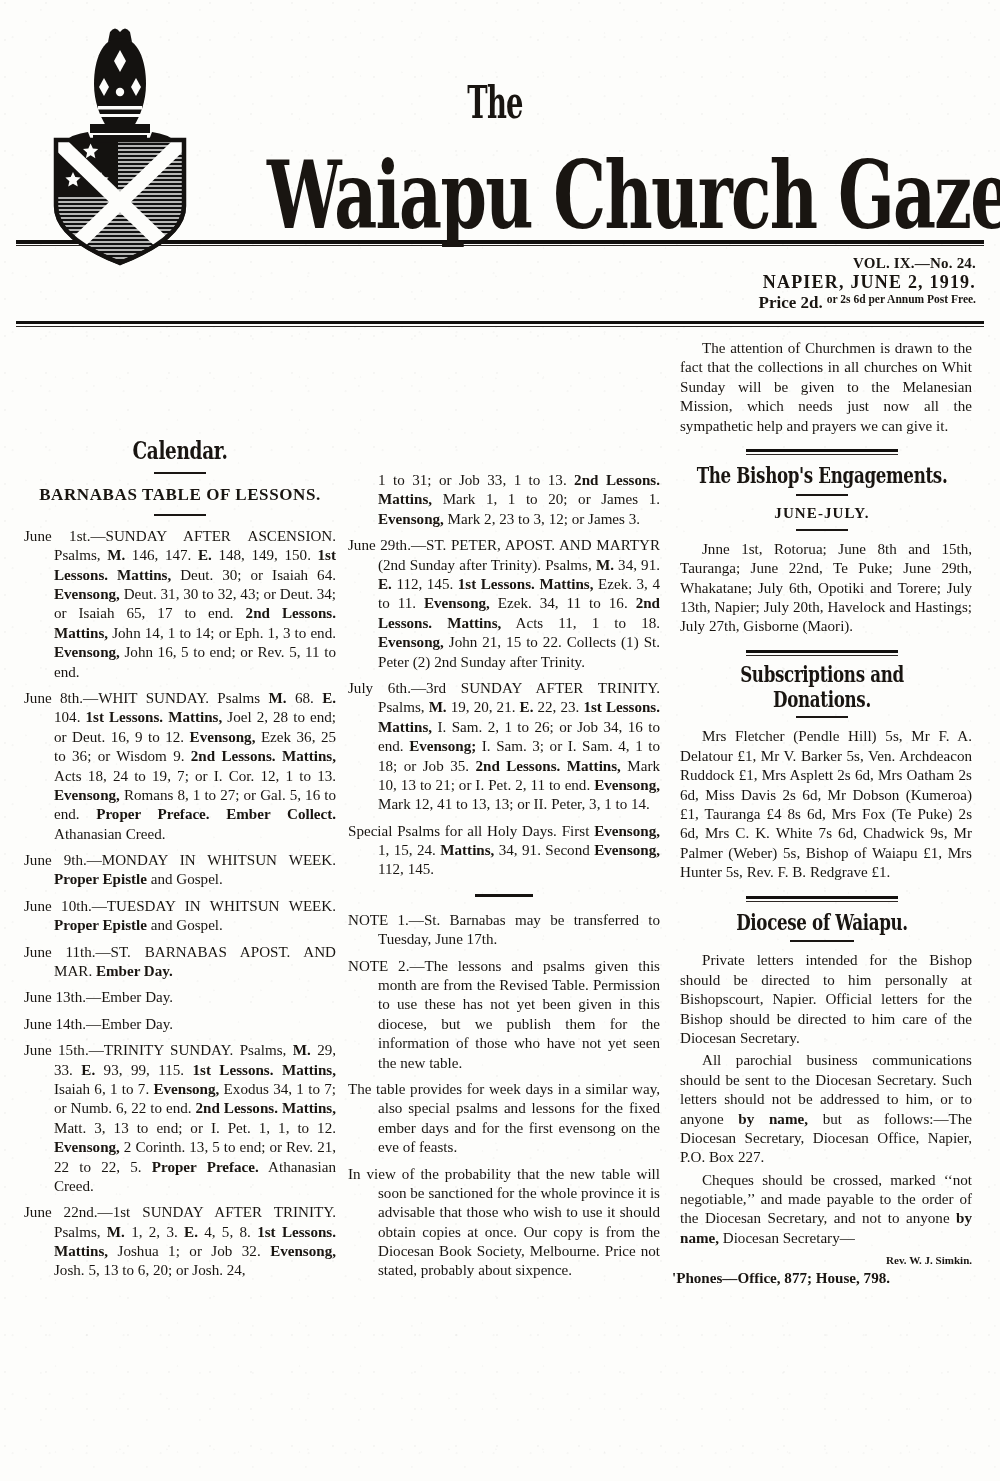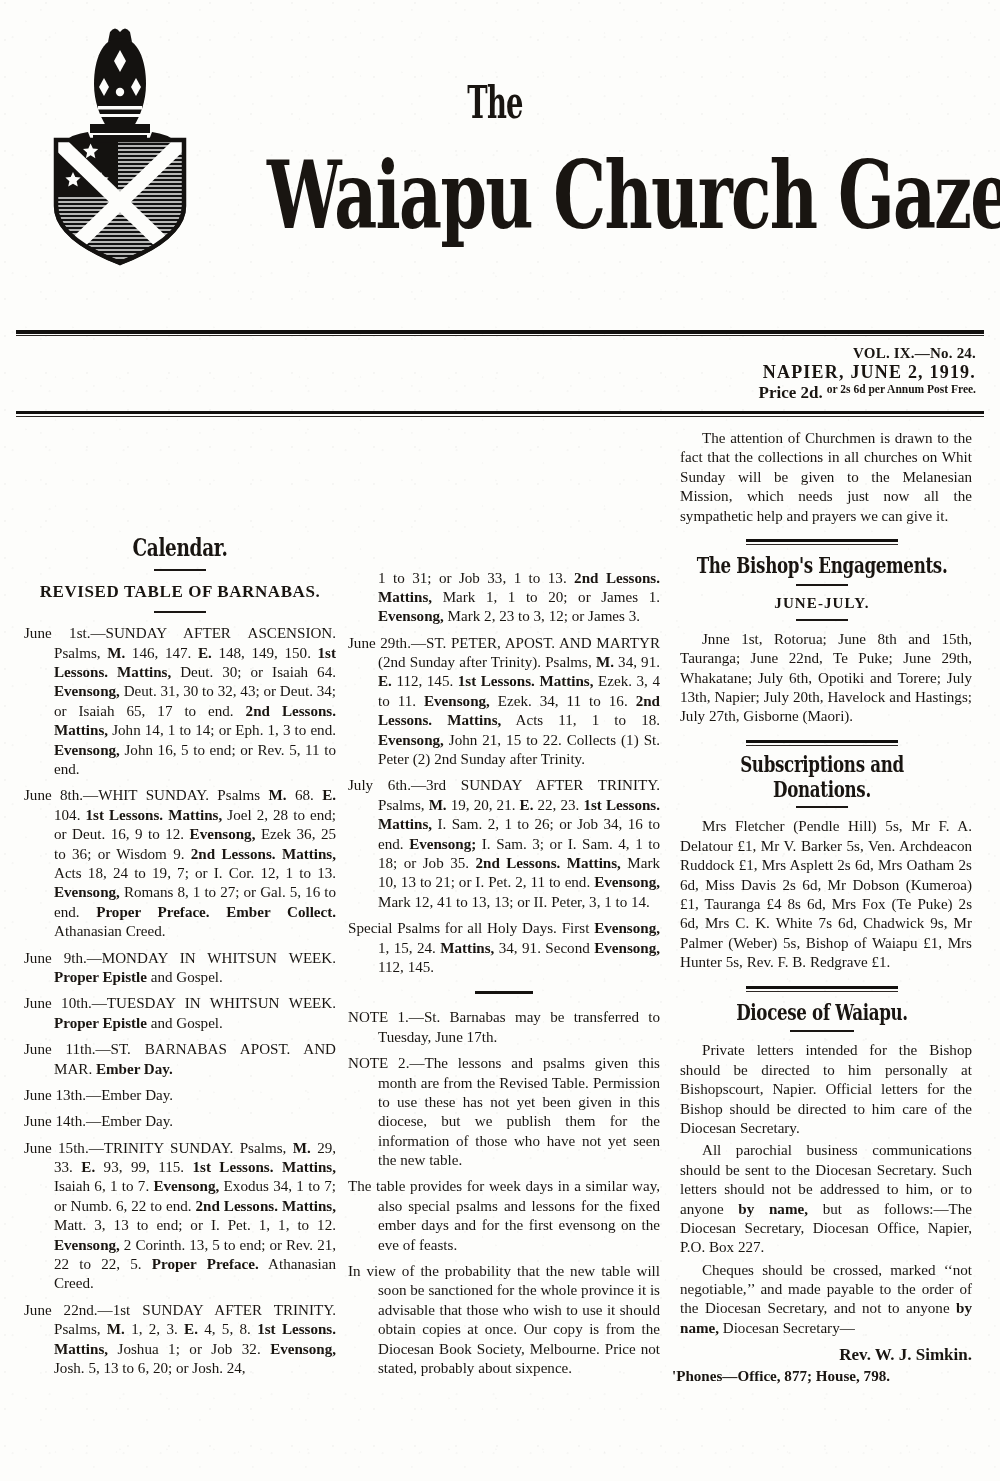--- a/index.html
+++ b/index.html
@@ -28,21 +28,21 @@
       radial-gradient(circle at 55% 42%, rgba(0,0,0,0.022) 0 0.6px, transparent 1.3px),
       #fdfdfb;
     background-size: 41px 37px, 53px 47px, 37px 59px, 61px 43px, 47px 51px, 100% 100%;
     padding: 0 16px;
     box-sizing: border-box;
   }
 
   
   .masthead {
     position: relative;
-    height: 330px;
+    height: 240px;
   }
   .crest {
     position: absolute;
     left: 24px;
     top: 20px;
     width: 160px;
     height: 250px;
   }
   .masthead-title-the {
     position: absolute;
@@ -203,21 +203,21 @@
   .para {
     font-size: 15.1px;
     line-height: 1.285;
     text-align: justify;
     margin: 0 0 3px 8px;
     text-indent: 22px;
   }
   .sig {
     text-align: right;
     font-weight: bold;
-    font-size: 17px;
+    font-size: 11px;
     margin: 6px 0 1px 0;
     line-height: 1.25;
   }
   .phones {
     font-size: 15.1px;
     font-weight: bold;
     margin: 0;
     line-height: 1.25;
   }
 </style>
@@ -303,21 +303,21 @@
   </div>
 
   <hr class="rule-under-imprint">
   <hr class="rule-thin">
 
   <div class="columns">
 
     <div class="col col-1">
       <div class="gothic-head">Calendar.</div>
       <div class="dash-sep"></div>
-      <div class="caps-head">REVISED TABLE OF BARNABAS.</div>
+      <div class="caps-head">BARNABAS TABLE OF LESSONS.</div>
       <div class="dash-sep"></div>
 
       <p class="entry">June 1st.—SUNDAY AFTER ASCENSION.  Psalms, <b>M.</b> 146, 147. <b>E.</b> 148, 149, 150.  <b>1st Lessons.</b> <b>Mattins,</b> Deut. 30; or Isaiah 64. <b>Evensong,</b> Deut. 31, 30 to 32, 43; or Deut. 34; or Isaiah 65, 17 to end.  <b>2nd Lessons.</b>  <b>Mattins,</b> John 14, 1 to 14; or Eph. 1, 3 to end.  <b>Evensong,</b> John 16, 5 to end; or Rev. 5, 11 to end.</p>
       <p class="entry">June 8th.—WHIT SUNDAY.  Psalms <b>M.</b> 68.  <b>E.</b> 104.  <b>1st Lessons.</b> <b>Mattins,</b> Joel 2, 28 to end; or Deut. 16, 9 to 12.  <b>Evensong,</b> Ezek 36, 25 to 36; or Wisdom 9.  <b>2nd Lessons.</b>  <b>Mattins,</b> Acts 18, 24 to 19, 7; or I. Cor. 12, 1 to 13.  <b>Evensong,</b> Romans 8, 1 to 27; or Gal. 5, 16 to end.  <b>Proper Preface.</b>  <b>Ember Collect.</b>  Athanasian Creed.</p>
       <p class="entry">June 9th.—MONDAY IN WHITSUN WEEK.  <b>Proper Epistle</b> and Gospel.</p>
       <p class="entry">June 10th.—TUESDAY IN WHITSUN WEEK.  <b>Proper Epistle</b> and Gospel.</p>
       <p class="entry">June 11th.—ST. BARNABAS APOST. AND MAR.  <b>Ember Day.</b></p>
       <p class="entry">June 13th.—Ember Day.</p>
       <p class="entry">June 14th.—Ember Day.</p>
       <p class="entry">June 15th.—TRINITY SUNDAY. Psalms, <b>M.</b> 29, 33.  <b>E.</b> 93, 99, 115.  <b>1st Lessons.</b>  <b>Mattins,</b> Isaiah 6, 1 to 7.  <b>Evensong,</b> Exodus 34, 1 to 7; or Numb. 6, 22 to end.  <b>2nd Lessons.</b> <b>Mattins,</b> Matt. 3, 13 to end; or I. Pet. 1, 1, to 12.  <b>Evensong,</b> 2 Corinth. 13, 5 to end; or Rev. 21, 22 to 22, 5.  <b>Proper Preface.</b> Athanasian Creed.</p>

